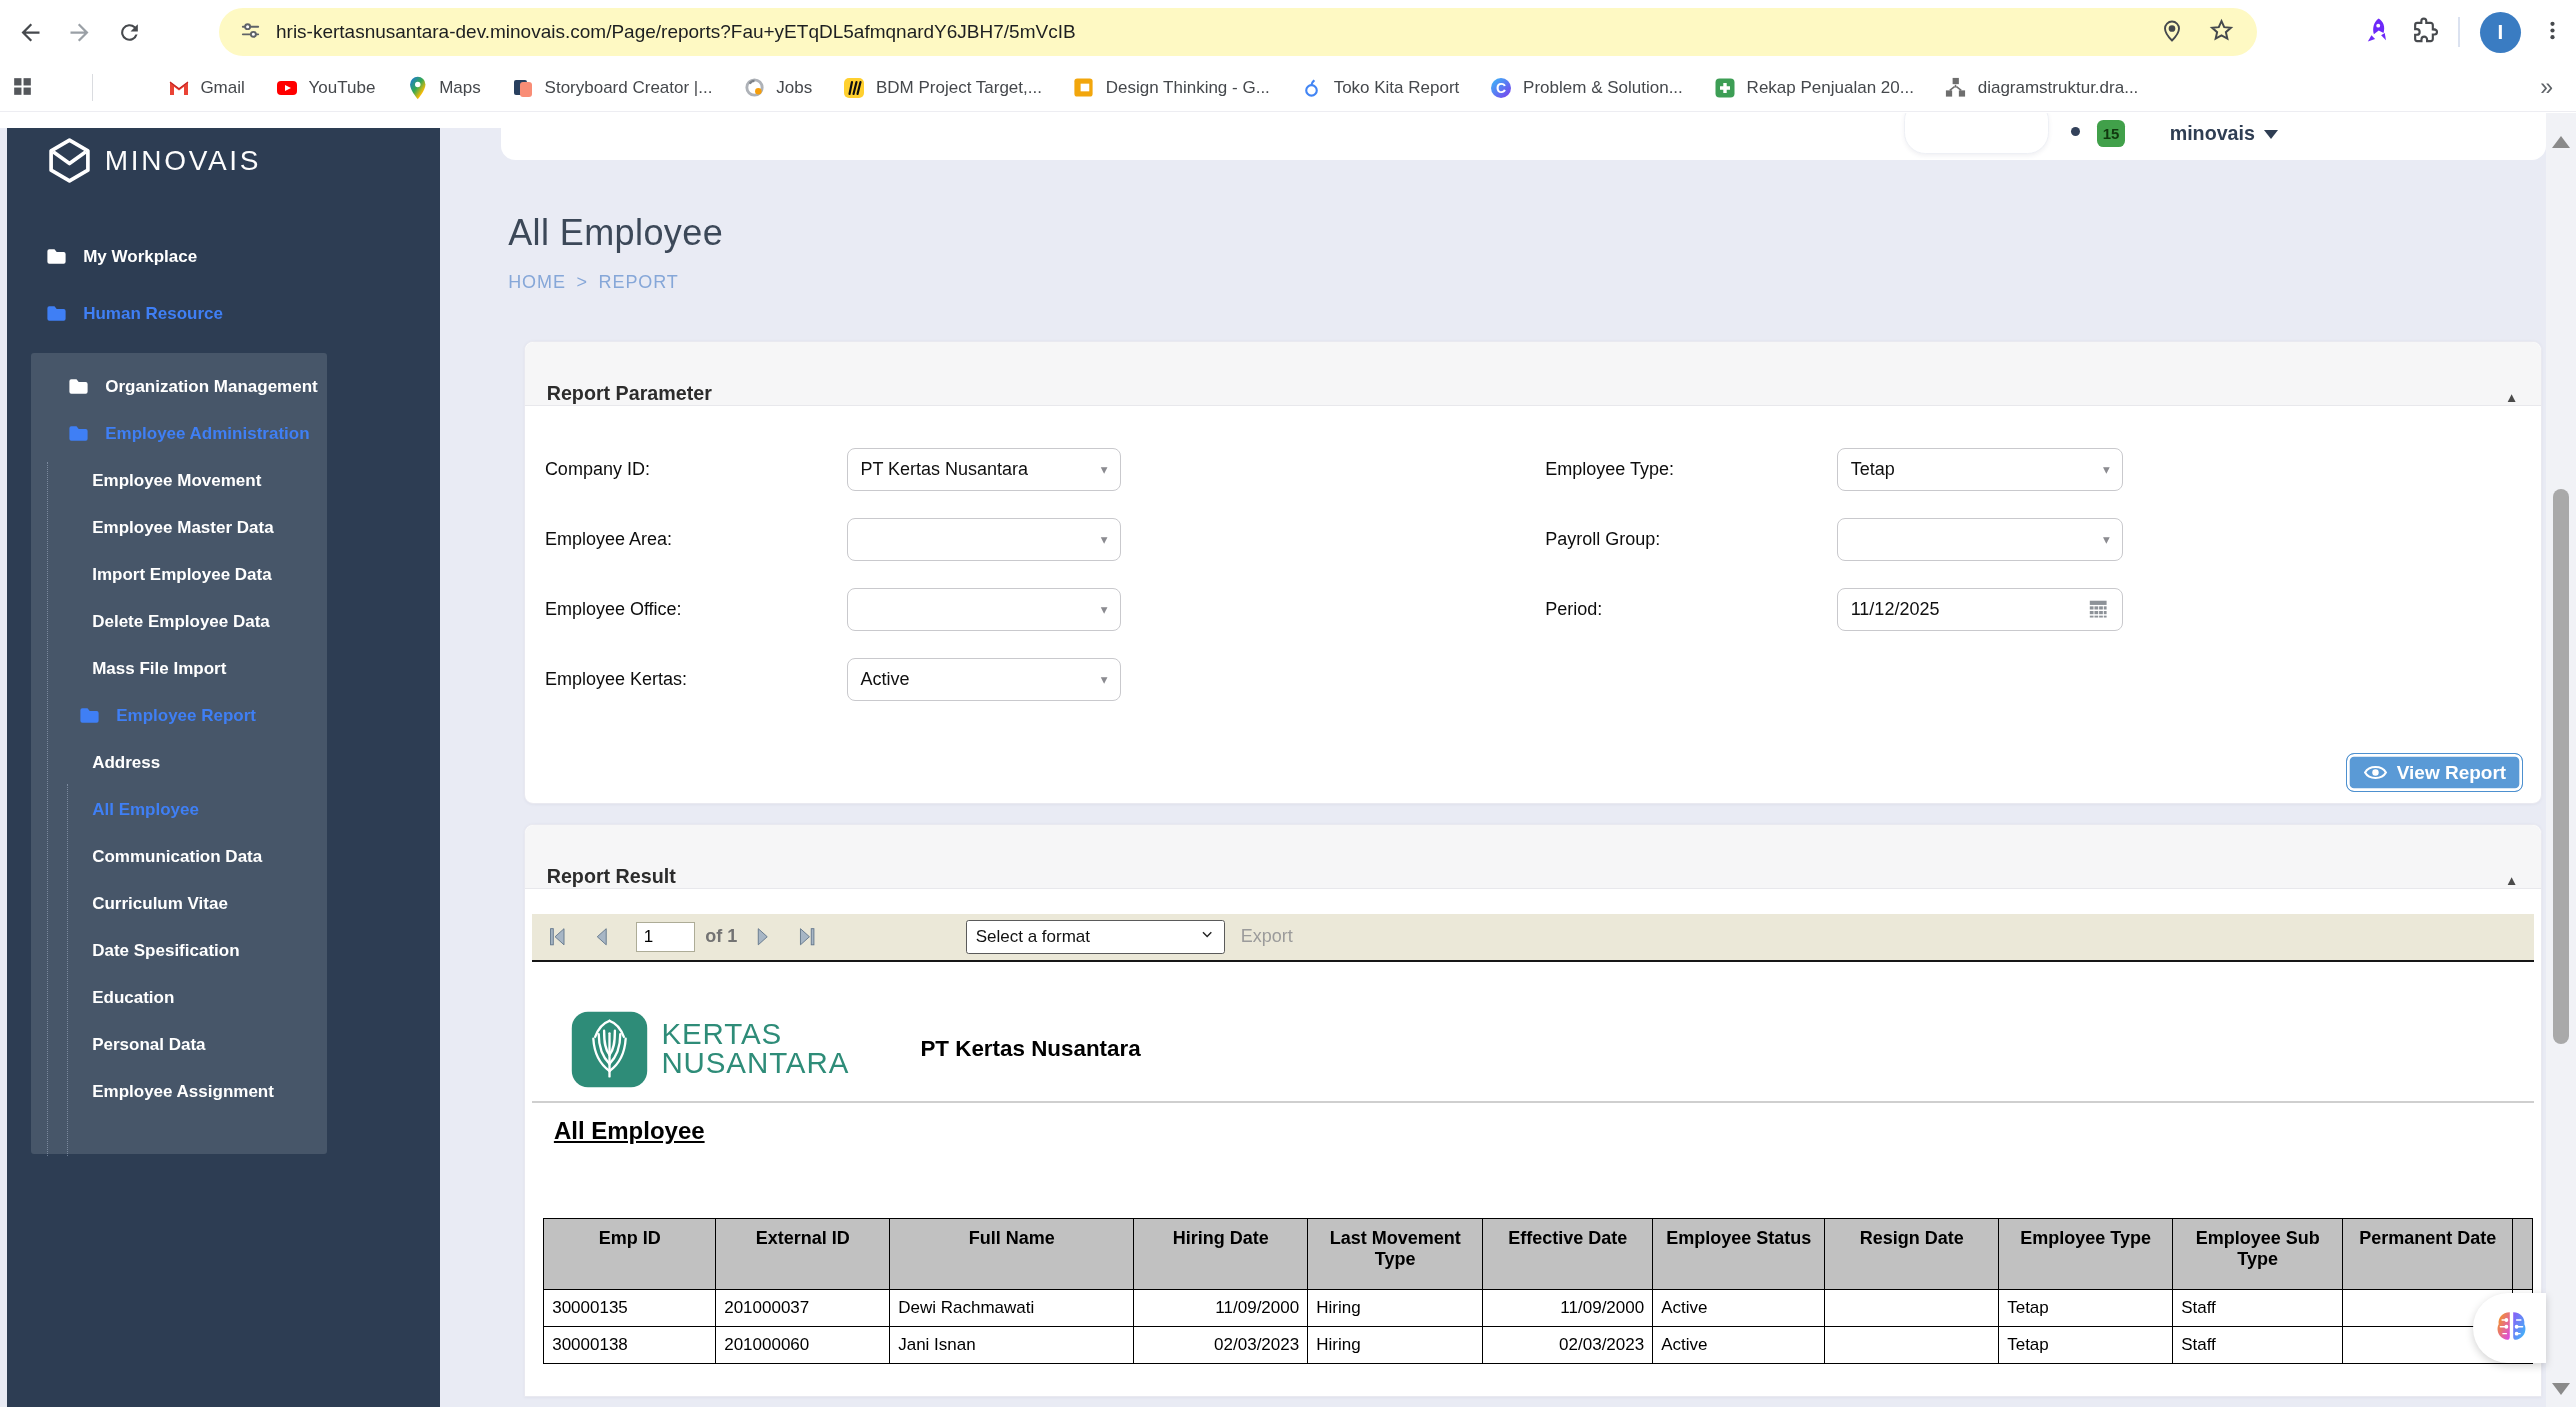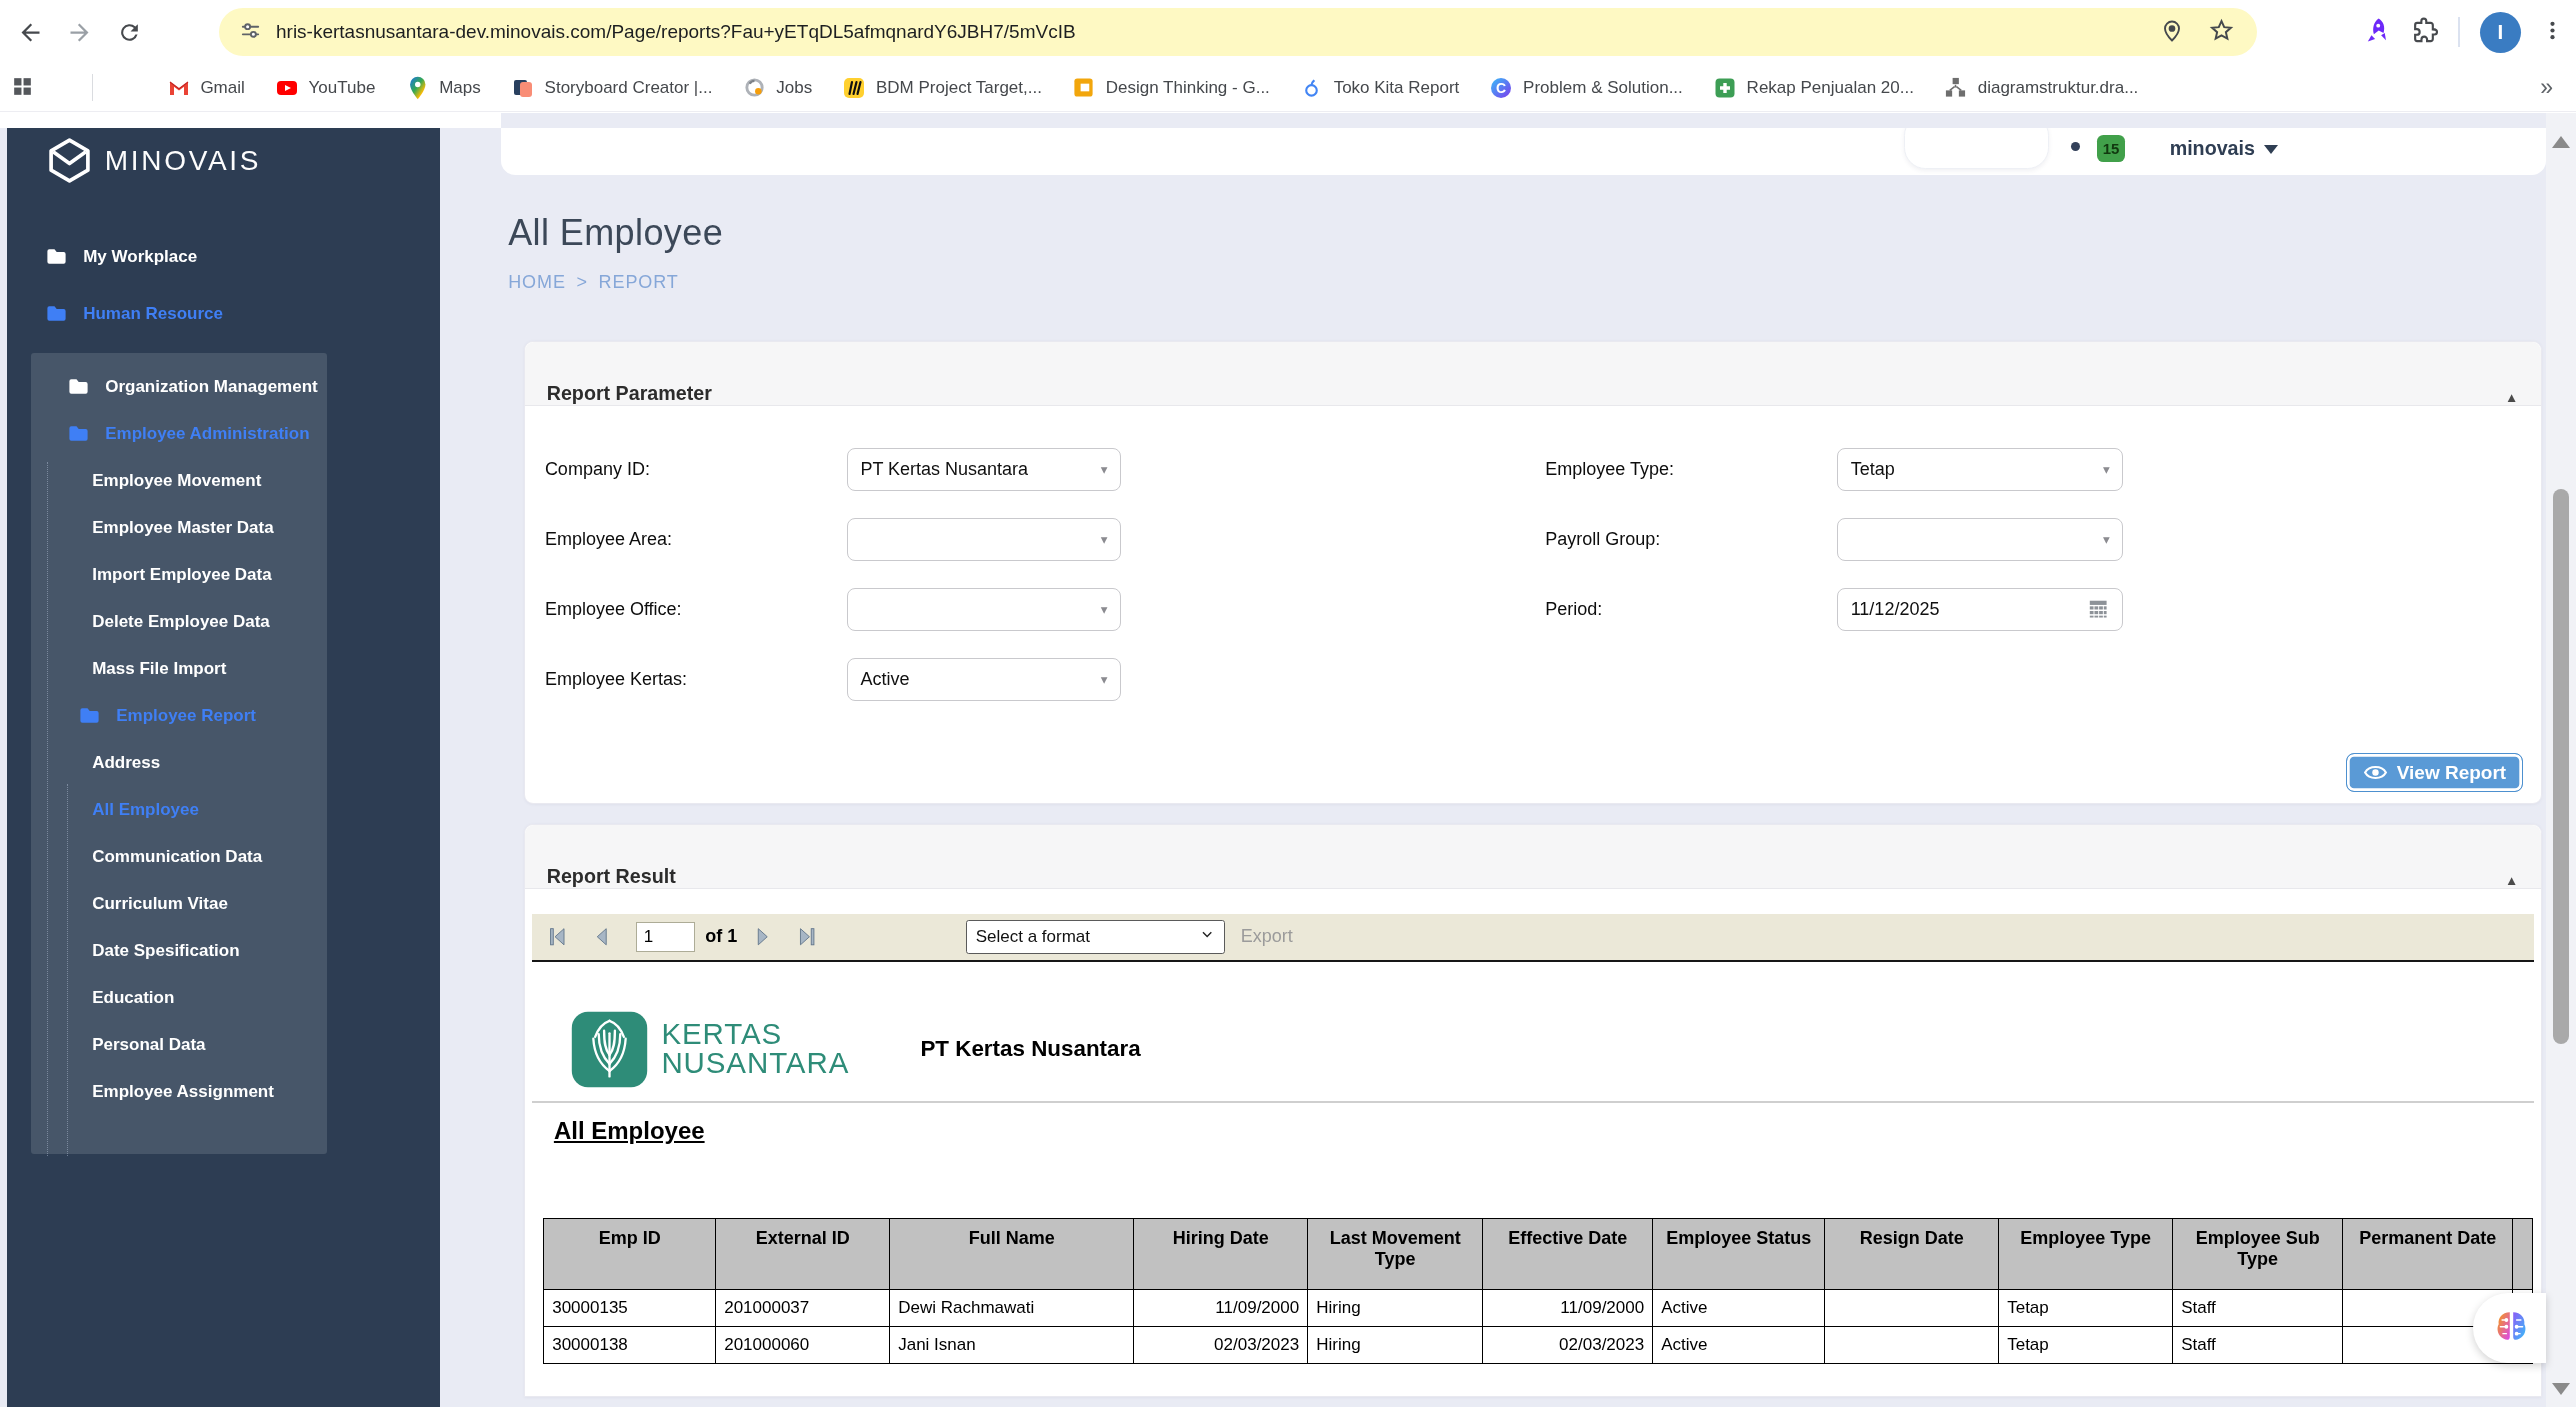--- a/index.html
+++ b/index.html
@@ -20,21 +20,21 @@
   .bookmarks { height:48px; display:flex; align-items:center; padding-left:10px; border-bottom:0.9px solid #ededf2;gap:44px; }
   .bm-divider { width:1.8px; height:27px; background:#dadce0; margin:0 14.3px 0 12.5px; }
   .bm-item { display:flex; align-items:center; gap:9.8px; padding:0 15px; height:36px; border-radius:7.2px; flex:0 0 auto; }
   .bm-label { font-size:17px; color:#45484c; white-space:nowrap; }
   .bm-ico { width:24px; height:24px; display:flex; align-items:center; justify-content:center; }
   .bm-chevron { margin-left:auto; margin-right:23px; font-size:23px; color:#5f6368; }
 
   
   .app { position:absolute; top:113px; left:0; right:0; bottom:0; background:#e9ebf4; overflow:hidden; }
   .top-strip { position:absolute; top:0; left:0; width:501px; height:15px; background:#fff; }
-  .header-bar { position:absolute; top:0; left:501px; right:30px; height:47px; background:#fff; border-radius:0 0 14.3px 14.3px; overflow:hidden;margin-top:15px; }
+  .header-bar { position:absolute; top:0; left:501px; right:30px; height:47px; background:#fff; border-radius:0 0 14.3px 14.3px; overflow:hidden; }
   .hdr-search { position:absolute; right:497px; top:-14.3px; width:145px; height:55px; background:#fff; border:1.8px solid #eef0f5; border-radius:21.5px; box-shadow:0 1.8px 4.5px rgba(60,70,100,.08); }
   .hdr-dot { position:absolute; right:466px; top:14.3px; width:9px; height:9px; border-radius:50%; background:#33415a; }
   .hdr-badge { position:absolute; right:421px; top:7.2px; width:28px; height:27px; background:#41a04a; border-radius:6.3px; color:#11380f; font-size:15px; font-weight:700; display:flex; align-items:center; justify-content:center; }
   .hdr-account { position:absolute; right:268px; top:9px; display:flex; align-items:center; gap:9px; color:#2f3e53; font-size:19.7px; font-weight:700; }
   .hdr-caret { width:0; height:0; border-left:7.2px solid transparent; border-right:7.2px solid transparent; border-top:9px solid #2f3e53; margin-top:2.7px; }
 
   
   .sidebar { position:absolute; left:7.2px; top:15px; width:433px; bottom:0; background:#2d3d53; overflow:hidden; }
   .side-logo { display:flex; align-items:center; gap:11.6px; padding:9px 0 0 39px; color:#fff; }
   .side-logo-text { font-size:28px; letter-spacing:2.7px; font-weight:300; color:#fdfdfd; }
@@ -74,21 +74,21 @@
   .fvalue { font-size:18px; color:#101010; flex:1 1 auto; white-space:nowrap; overflow:hidden; }
   .fcaret { color:#8b8b90; font-size:13.4px; margin-left:5.4px; }
   .view-row { position:absolute; right:18px; bottom:10.7px; }
   .btn-view { display:flex; align-items:center; gap:9px; background:#5a9ad6; border:1.8px solid #4d90cf; box-shadow:inset 0 0 0 2.7px #fff; border-radius:8px; padding:6.3px 16px; color:#fff; font-size:19px; font-weight:600; cursor:pointer; }
 
   .card-result { margin-top:19.7px; min-height:573px; padding-bottom:0; overflow:hidden; border-radius:9px 9px 0 0; }
   .result-body { padding:25px 7.2px 0; }
   .rv-toolbar { height:48px; background:#ebe8d8; border-bottom:2.7px solid #161616; display:flex; align-items:center; padding:0 14.3px; }
   .pg-btn { margin-right:23px; display:flex; align-items:center; }
   .pg-input { width:59px; height:30px; border:0.9px solid #adac97; background:#fff; font-size:17px; padding:0 7.2px; margin-right:10.7px; font-family:inherit; }
-  .pg-of { font-size:18px; color:#000000; margin-right:14.3px; font-weight:600; }
+  .pg-of { font-size:18px; color:#737373; margin-right:14.3px; font-weight:600; }
   .fmt-select { margin-left:125px; width:259px; height:34px; border:1.8px solid #5a5a5a; border-radius:2.7px; background:#fff; display:flex; align-items:center; padding:0 9px; font-size:17px; color:#111; }
   .fmt-caret { margin-left:auto; }
   .export-link { margin-left:16px; font-size:18px; color:#9b9b9b; }
 
   .report { padding:48px 0 0 21.5px; background:#fff; }
   .logo-row { display:flex; align-items:center; margin-left:16px; }
   .logo-text { margin-left:12.5px; width:234px; font-size:29.5px; color:#2e8c78; line-height:.98; letter-spacing:0.9px; }
   .company-name { margin-left:25px; font-size:22.4px; font-weight:700; color:#000; }
   .report-divider { height:1.8px; background:#cfcfcf; margin:12.5px 0 0 -21.5px; }
   .report-heading { margin-top:14.3px; font-size:24px; font-weight:700; color:#000; text-decoration:underline; }

